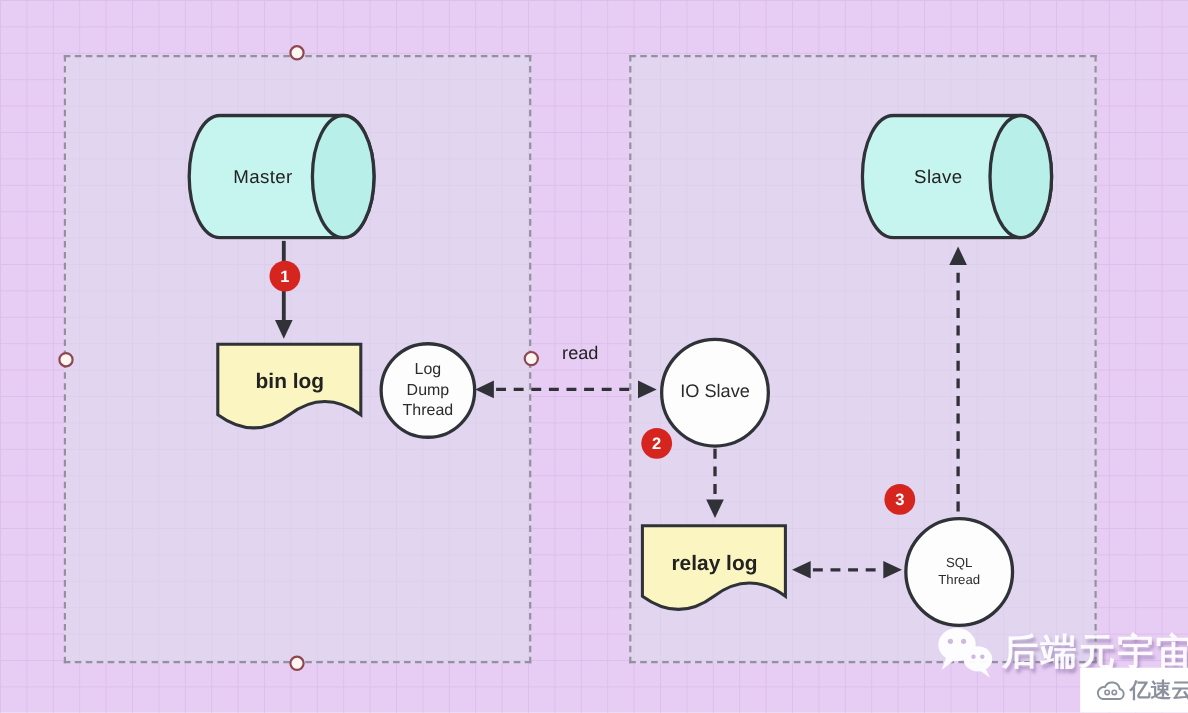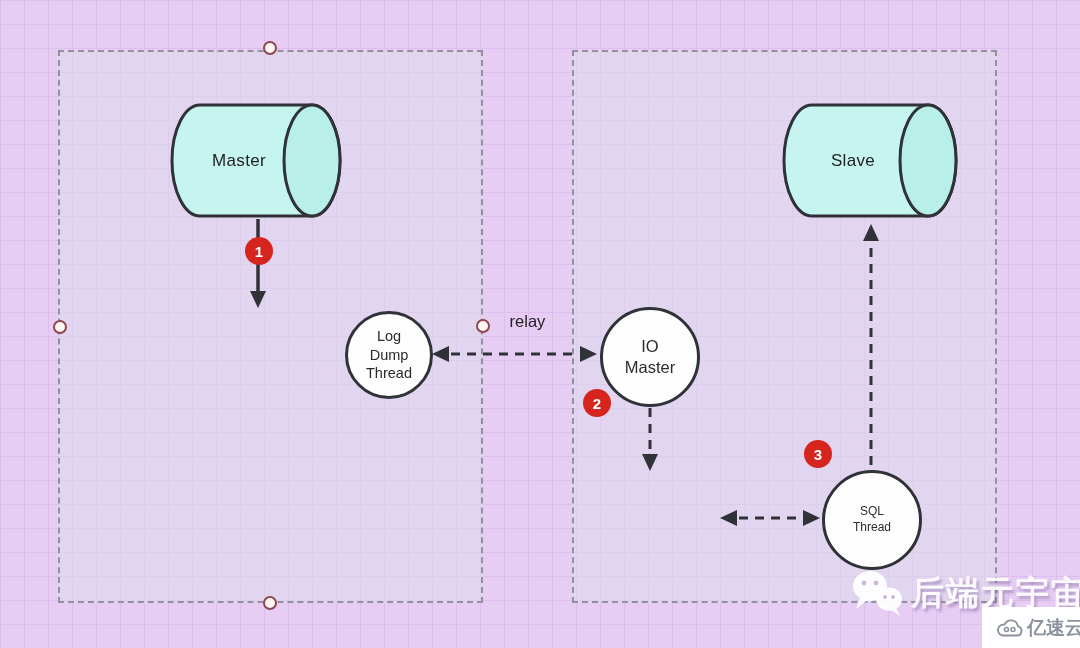--- a/index.html
+++ b/index.html
@@ -122,37 +122,49 @@
   </div>
 
   <div class="node" style="left:782px;top:103px;width:176px;height:115px;text-align:center;">
     <svg width="176" height="115" viewBox="0 0 176 115">
       <path d="M30 2 L146 2 A28 55.5 0 0 1 146 113 L30 113 A28 55.5 0 0 1 30 2 Z" fill="#c6f5ef" stroke="#2f3338" stroke-width="3"></path>
       <ellipse cx="146" cy="57.5" rx="28" ry="55.5" fill="#b9efe9" stroke="#2f3338" stroke-width="3"></ellipse>
     </svg>
     <div class="cyl-label">Slave</div>
   </div>
 
+  <div class="node" style="left:196px;top:311px;width:135px;height:95px;">
+    <svg width="135" height="95" viewBox="0 0 135 95">
+      <path d="M2 2 L132 2 L132 66 Q99 42 67 66 Q35 90 2 66 Z" fill="#fbf6c1" stroke="#2f3338" stroke-width="2.8"></path>
+    </svg>
+    <div class="doc-label">bin log</div>
+  </div>
 
+  <div class="node" style="left:582px;top:476px;width:135px;height:95px;">
+    <svg width="135" height="95" viewBox="0 0 135 95">
+      <path d="M2 2 L132 2 L132 66 Q99 42 67 66 Q35 90 2 66 Z" fill="#fbf6c1" stroke="#2f3338" stroke-width="2.8"></path>
+    </svg>
+    <div class="doc-label">relay log</div>
+  </div>
 
   <div class="thread-circle circle-logdump">
     <div class="tc-label">Log Dump Thread</div>
   </div>
   <div class="thread-circle circle-io">
-    <div class="tc-label">IO Master</div>
+    <div class="tc-label">IO Slave</div>
   </div>
   <div class="thread-circle circle-sql">
     <div class="tc-label">SQL Thread</div>
   </div>
 
   <div class="badge badge-1">1</div>
   <div class="badge badge-2">2</div>
   <div class="badge badge-3">3</div>
 
-  <div class="read-label">relay</div>
+  <div class="read-label">read</div>
 
   <div class="handle handle-top"></div>
   <div class="handle handle-left"></div>
   <div class="handle handle-right"></div>
   <div class="handle handle-bottom"></div>
 
   <div class="watermark">
     <svg width="54" height="48" viewBox="0 0 54 48" opacity="0.95">
       <ellipse cx="20" cy="17" rx="17" ry="15" fill="#ffffff"></ellipse>
       <polygon points="10,29 6,40 19,30" fill="#ffffff"></polygon>

